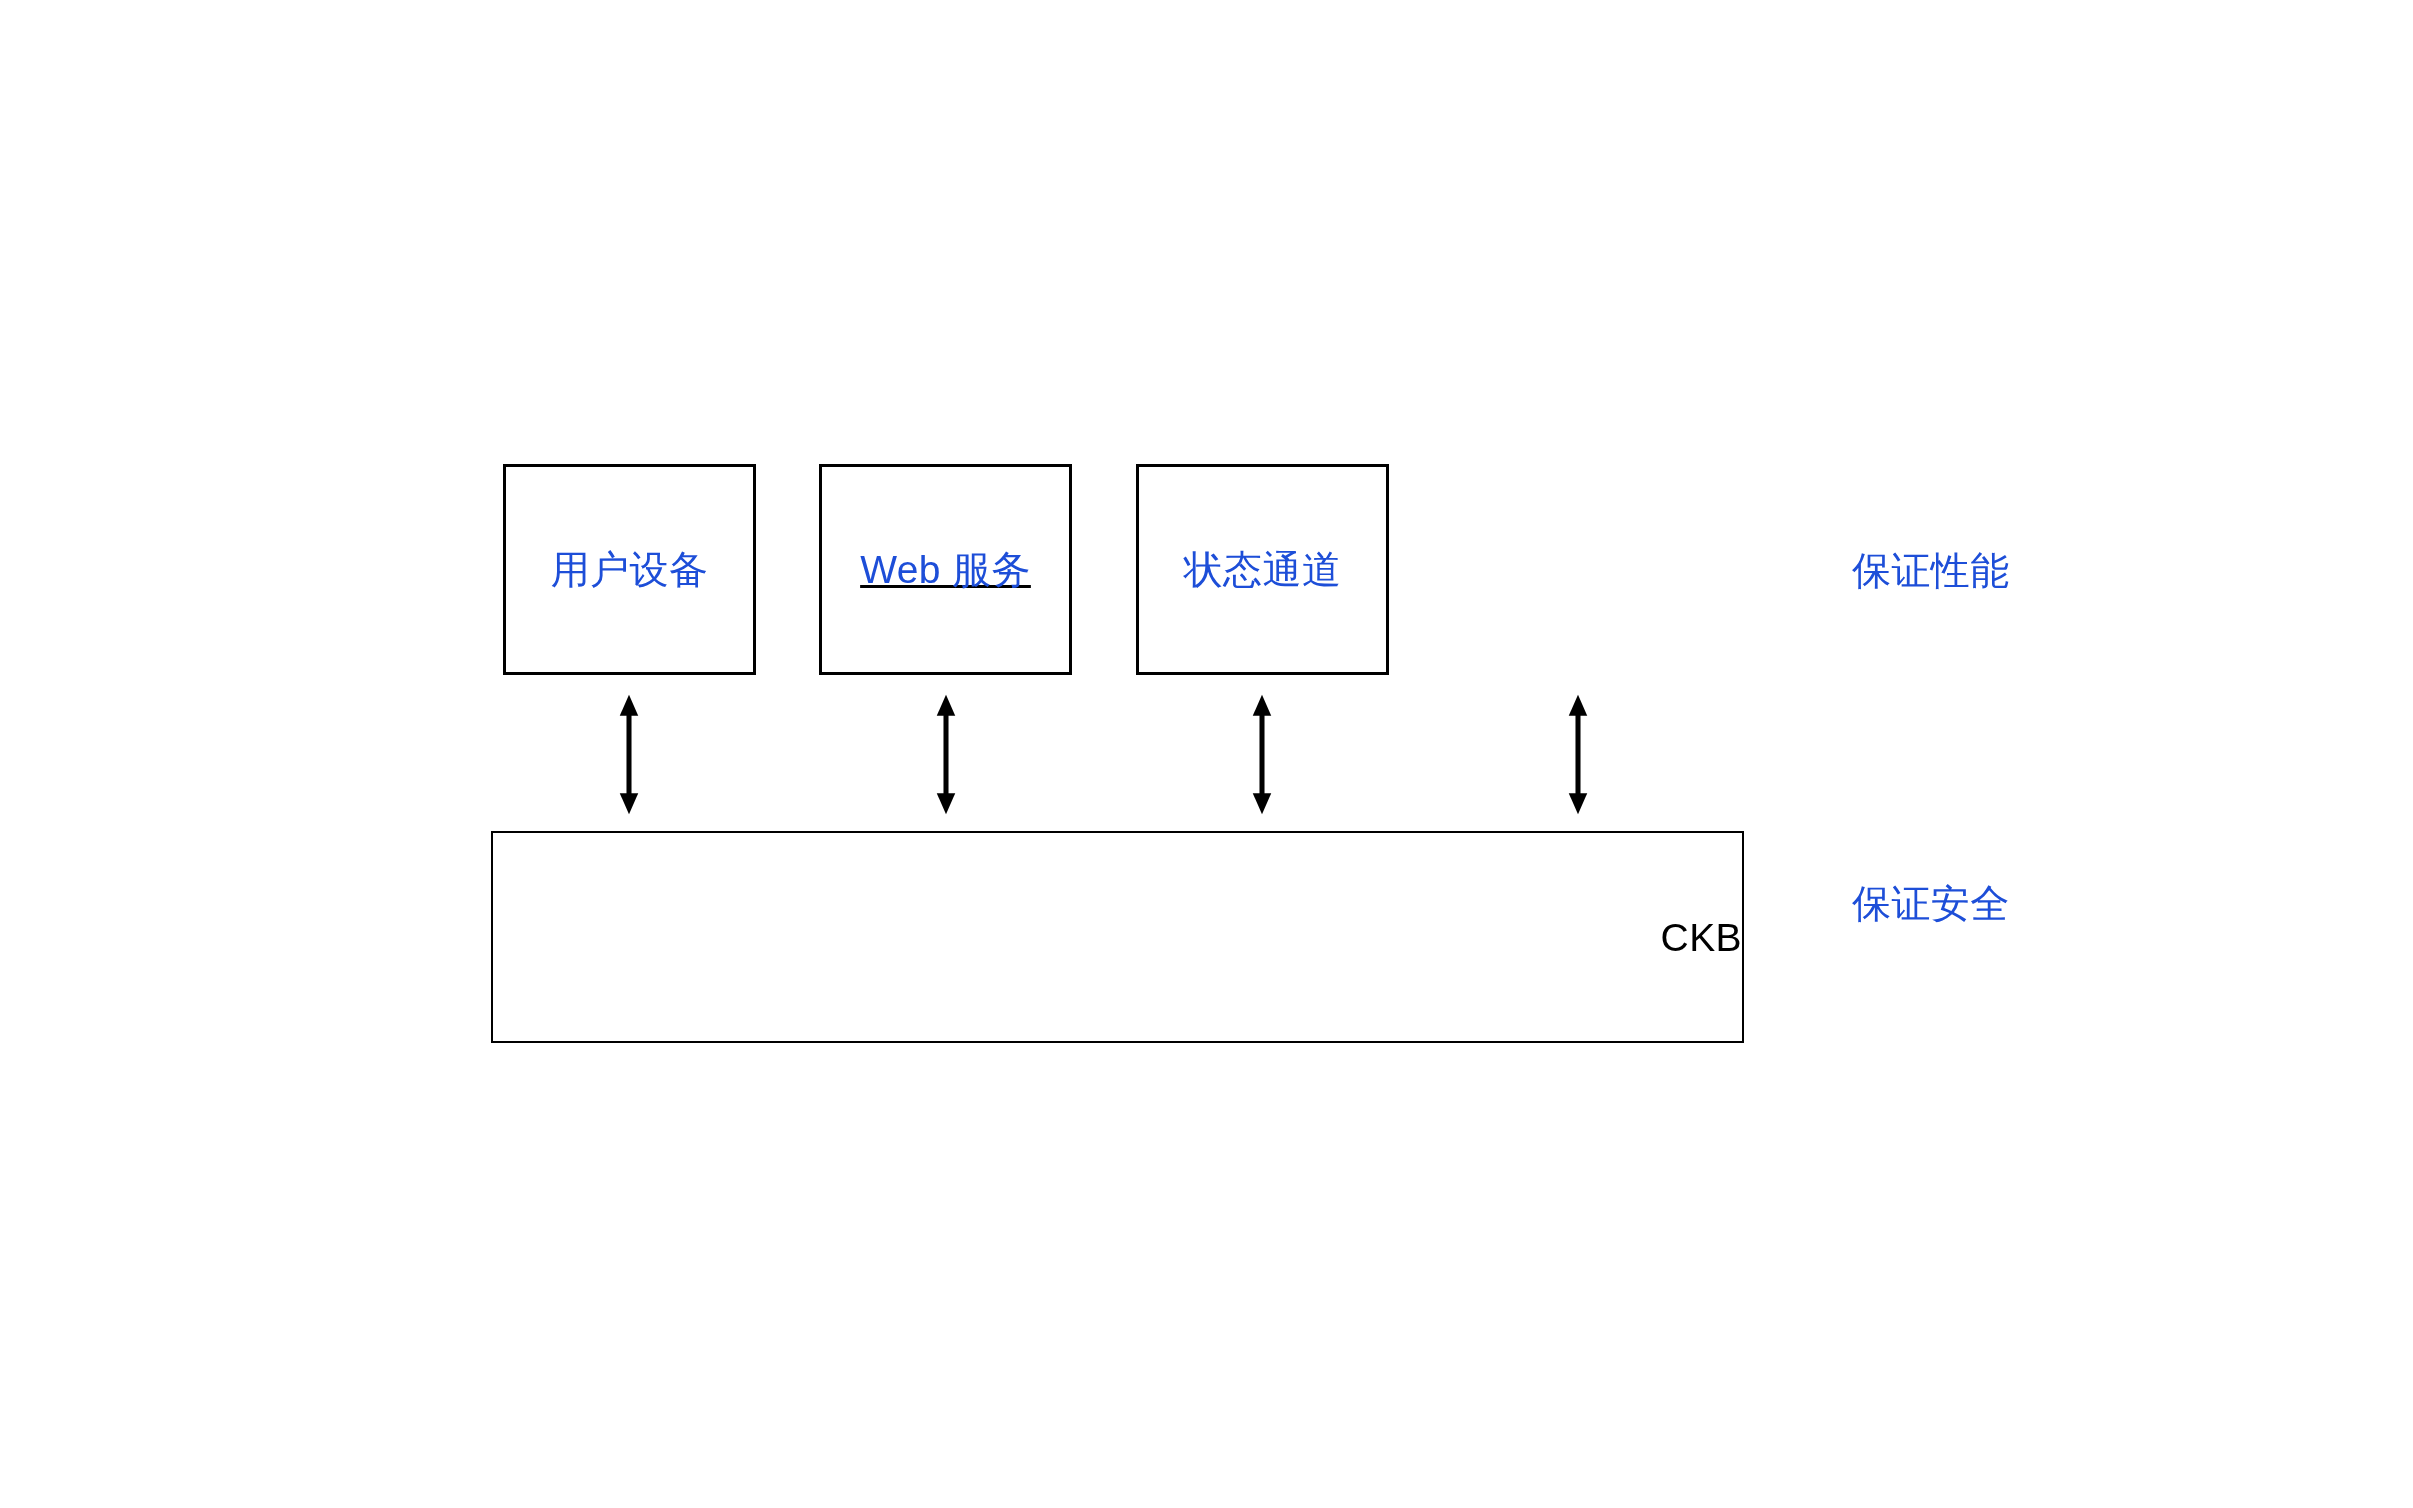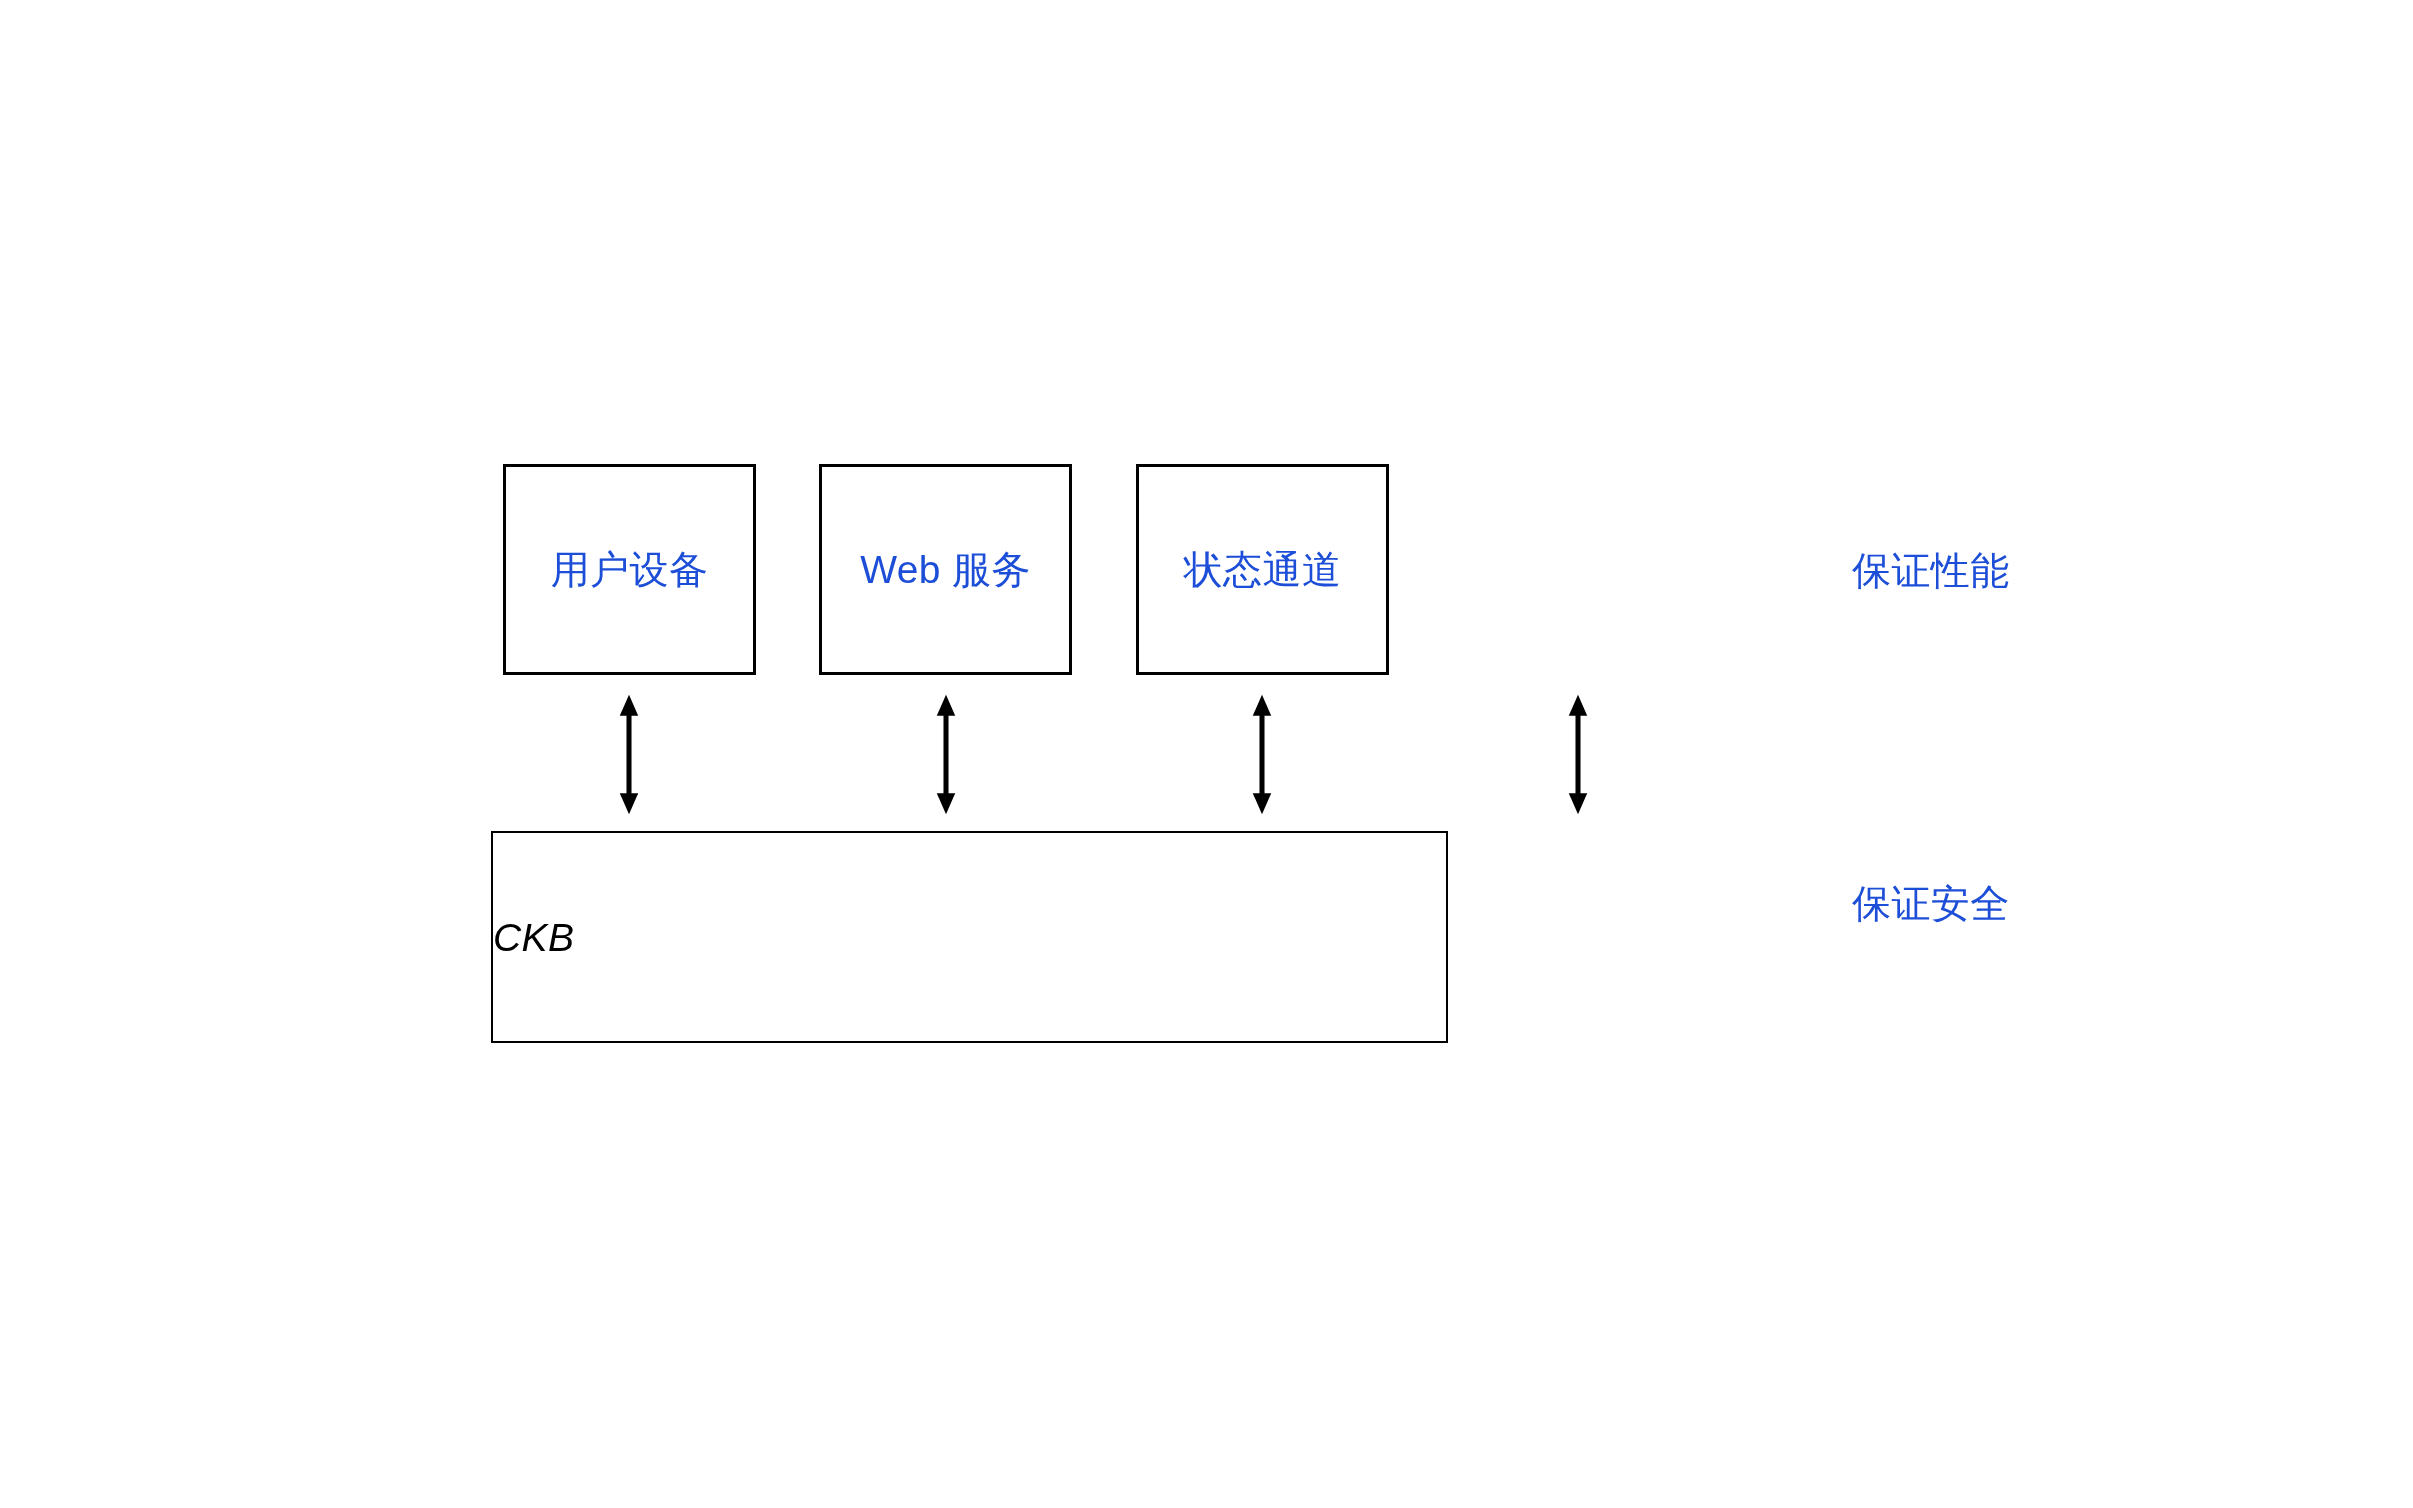--- a/index.html
+++ b/index.html
@@ -41,28 +41,27 @@
     white-space: nowrap;
     font-weight: 400;
   }
 
   
   .base-box {
     position: absolute;
     box-sizing: border-box;
     left: 491px;
     top: 831px;
-    width: 957px;
+    width: 1253px;
     height: 212px;
     border: 2.5px solid #000000;
     background: #ffffff;
     display: flex;
     align-items: center;
-    justify-content: flex-start;
-    font-style: italic;
+    justify-content: flex-end;
   }
   .base-box-label {
     font-size: 39px;
     line-height: 1;
     letter-spacing: 0.4px;
     color: #000000;
     white-space: nowrap;
     font-weight: 400;
   }
 
@@ -97,21 +96,21 @@
 </style>
 </head>
 <body>
 
 <div id="canvas">
 
   <div class="node-box" id="node-user-device" style="left:503px; top:464px;">
     <span class="node-box-label">用户设备</span>
   </div>
 
-  <div class="node-box" id="node-web-service" style="left:819px; top:464px;">
+  <div class="node-box" id="node-web-service" style="left:819px; top:464px;text-decoration:underline;">
     <span class="node-box-label">Web 服务</span>
   </div>
 
   <div class="node-box" id="node-state-channel" style="left:1136px; top:464px;">
     <span class="node-box-label">状态通道</span>
   </div>
 
 
   <div class="arrow-link" style="left:629px;">
     <svg viewBox="0 0 40 144" xmlns="http://www.w3.org/2000/svg">

